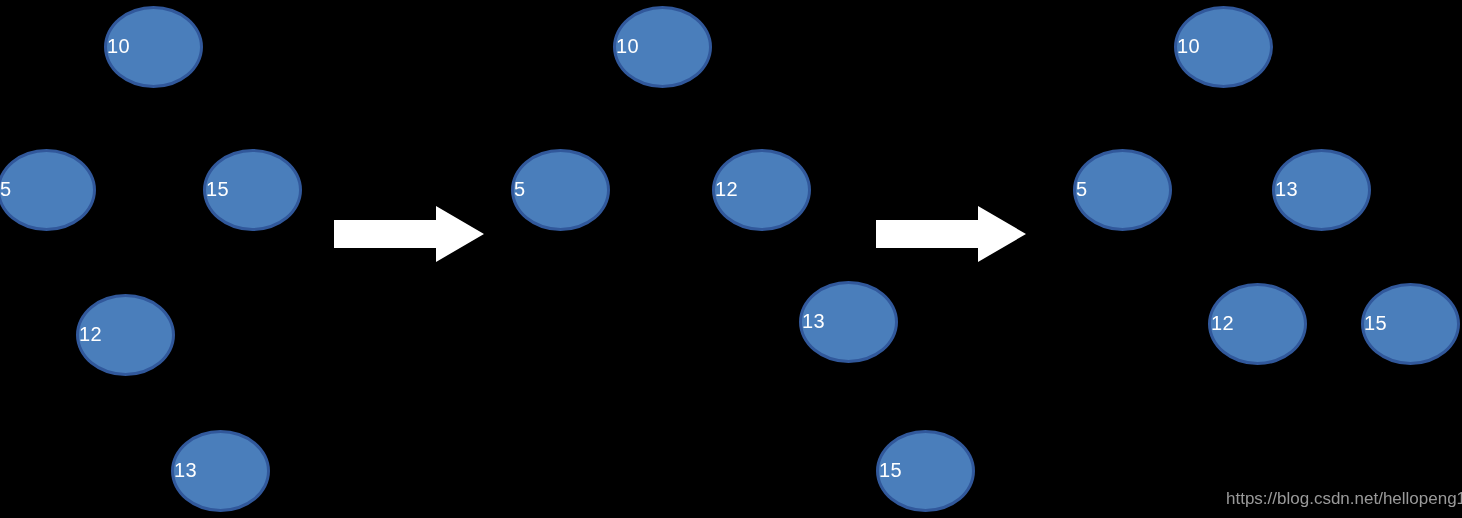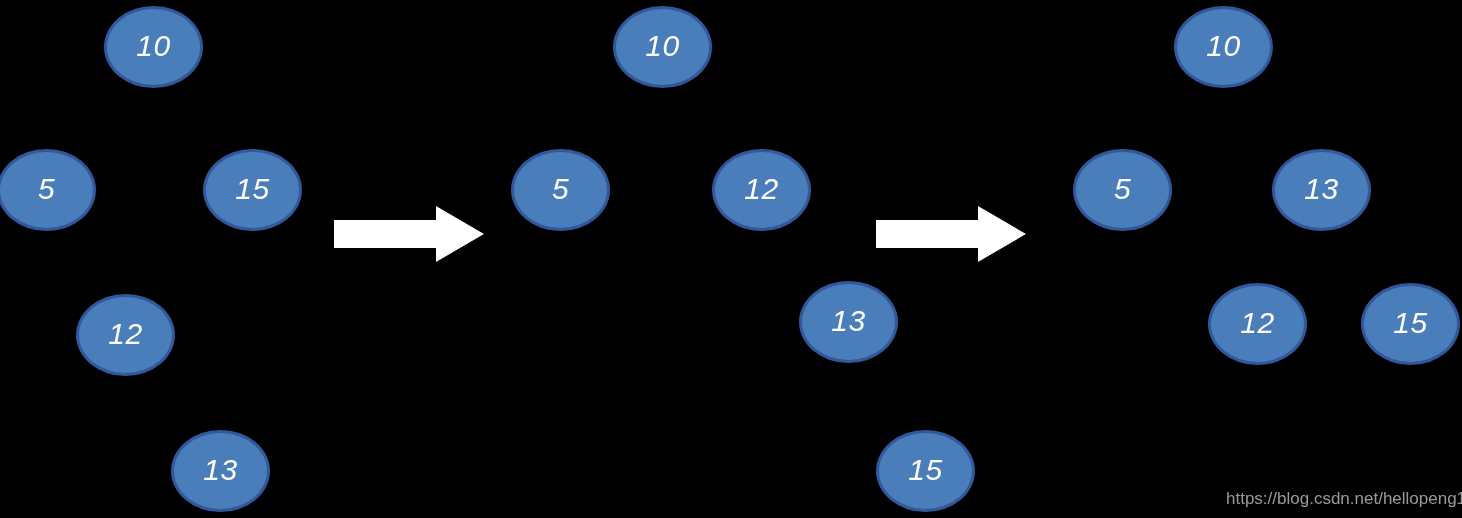--- a/index.html
+++ b/index.html
@@ -17,28 +17,27 @@
     height: 518px;
     background: #000000;
     overflow: hidden;
   }
   .node {
     position: absolute;
     box-sizing: border-box;
     border-radius: 50%;
     display: flex;
     align-items: center;
-    justify-content: center;
+    justify-content: flex-start;
     color: #FFFFFF;
     font-family: "Liberation Sans", sans-serif;
-    font-size: 30px;
+    font-size: 20px;
     line-height: 1;
     letter-spacing: 0.5px;
     user-select: none;
-    font-style: italic;
   }
   .node-label {
     display: block;
     transform: translateY(-1px);
   }
   .arrow {
     position: absolute;
   }
   .arrow svg {
     display: block;

